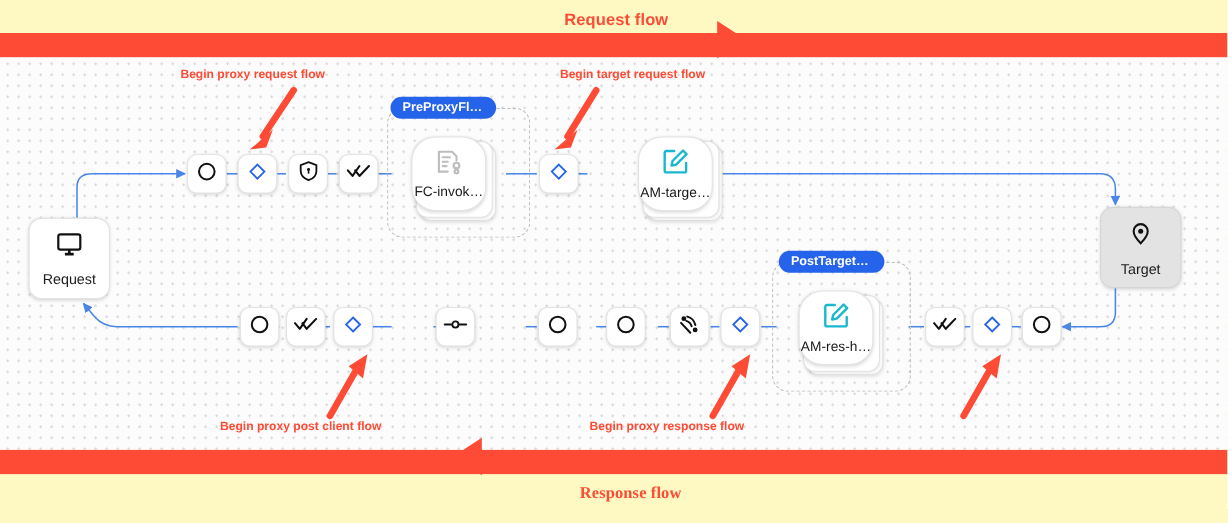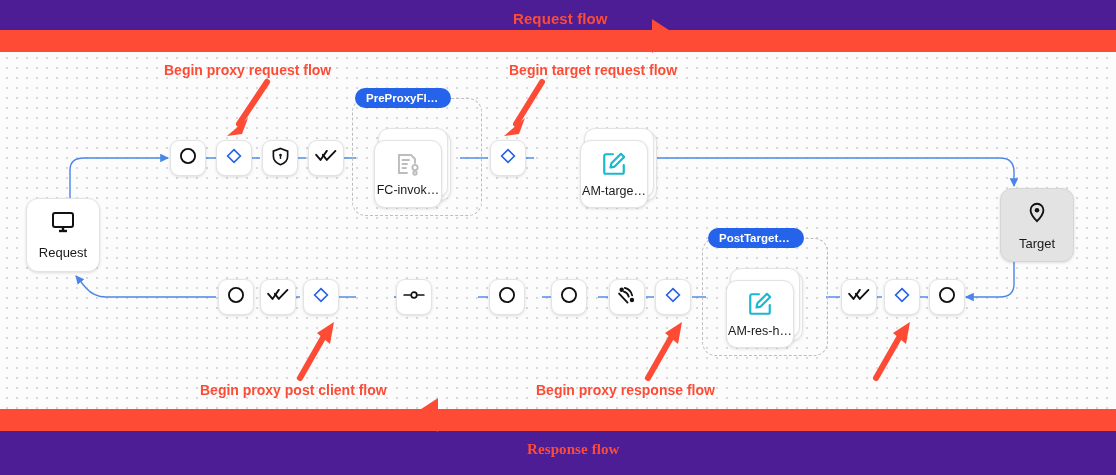--- a/index.html
+++ b/index.html
@@ -5,21 +5,21 @@
   html,body{margin:0;padding:0;background:#fff;}
   body{
     font-family:"Liberation Sans","DejaVu Sans",sans-serif;
     -webkit-font-smoothing:antialiased;
   }
   #root{
     position:relative;
     width:1116px;
     height:475px;
     overflow:hidden;
-    background:#4c1d95;
+    background:#fef9c3;
   }
 
   
   .canvas{
     position:absolute;
     left:0; top:51px;
     width:1116px; height:358px;
     background-color:#fcfcfc;
     background-image:radial-gradient(#d8d8d8 1px, transparent 1px);
     background-size:10px 10px;
@@ -59,21 +59,21 @@
     white-space:nowrap;
   }
   .banner-label.req{ left:513px; top:10px; }
   .banner-label.res{ left:527px; top:441px;font-family:Liberation Serif, serif; }
 
   
   .anno{
     position:absolute;
     color:#fd4b35;
     font-weight:bold;
-    font-size:14px;
+    font-size:11px;
     white-space:nowrap;
   }
   .anno-arrow{ position:absolute; }
 
   
   #wires{ position:absolute; left:0; top:0; width:1116px; height:475px; }
 
   
   .node{
     position:absolute;
@@ -113,21 +113,21 @@
     content:"";
     position:absolute;
     background:#fff;
     border:1px solid #e3e3e3;
     border-radius:11px;
     width:68px;height:68px;
     box-shadow:0 1px 3px rgba(0,0,0,.10);
   }
   .stack::before{ left:7px; top:7px; z-index:0; }
   .stack::after{ left:4px; top:4px; z-index:1; }
-  .stack > .node{ z-index:2; left:0; top:16px; }
+  .stack > .node{ z-index:2; left:0; top:0;border-radius:22px; }
 
   
   .flowgroup{
     position:absolute;
     box-sizing:border-box;
     border:1.5px dashed #bdbdbd;
     border-radius:14px;
     background:transparent;
   }
   .flowtag{

